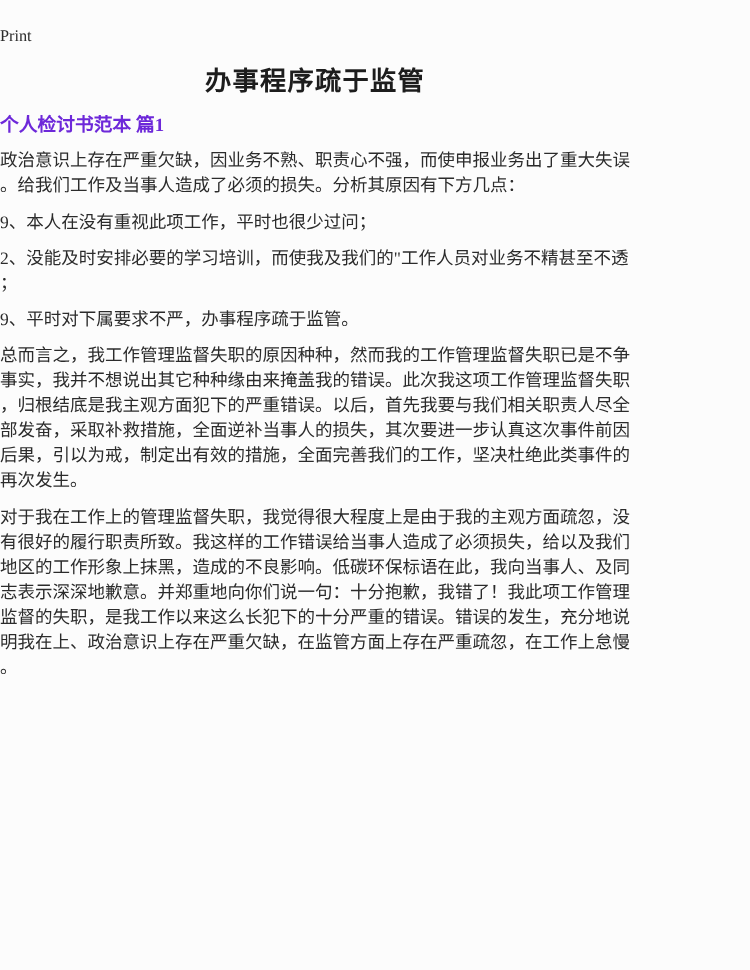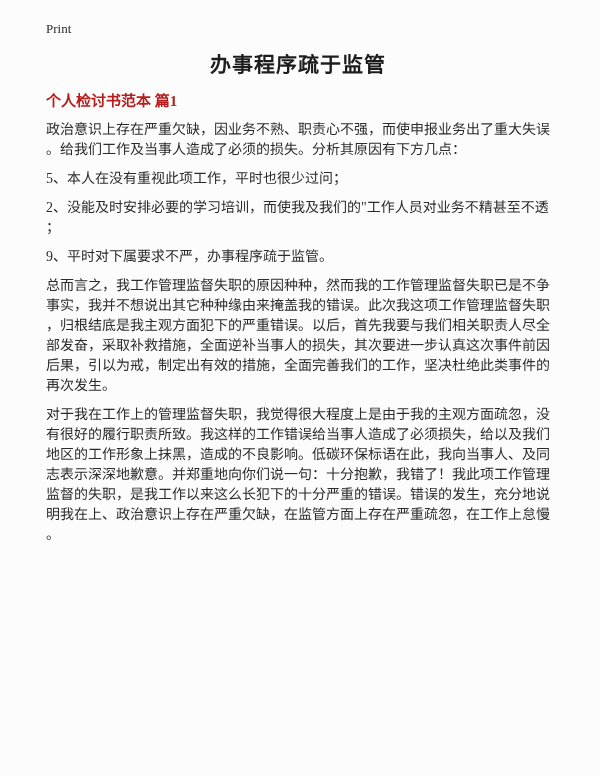--- a/index.html
+++ b/index.html
@@ -10,21 +10,20 @@
   body {
     width: 600px;
     height: 776px;
     overflow: hidden;
     color: #2b2b2b;
     font-family: "Liberation Serif", "DejaVu Serif", serif;
     -webkit-font-smoothing: antialiased;
   }
   .page {
     width: 504px;
-    margin-left: 46px;
     padding-top: 20px;
   }
   .print-link {
     font-size: 13px;
     line-height: 17px;
     margin: 0;
     color: #2b2b2b;
     cursor: pointer;
   }
   h1.doc-title {
@@ -38,21 +37,21 @@
   }
   p.subtitle {
     font-size: 14px;
     line-height: 20px;
     margin: 17px 0 0 0;
   }
   h2.section-heading {
     font-size: 15px;
     line-height: 20px;
     font-weight: 700;
-    color: #b91c1c;
+    color: #6d28d9;
     margin: 12px 0 0 0;
   }
   p.body-text {
     font-size: 14px;
     line-height: 20px;
     margin: 9px 0;
     text-align: left;
     word-break: break-all;
     line-break: anywhere;
   }
@@ -66,21 +65,21 @@
   <h1 class="doc-title">办事程序疏于监管</h1>
 
 
   <h2 class="section-heading">个人检讨书范本 篇1</h2>
 
 
 
 
   <p class="body-text">政治意识上存在严重欠缺，因业务不熟、职责心不强，而使申报业务出了重大失误。给我们工作及当事人造成了必须的损失。分析其原因有下方几点：</p>
 
-  <p class="body-text">5、本人在没有重视此项工作，平时也很少过问；</p>
+  <p class="body-text">9、本人在没有重视此项工作，平时也很少过问；</p>
 
   <p class="body-text">2、没能及时安排必要的学习培训，而使我及我们的"工作人员对业务不精甚至不透；</p>
 
   <p class="body-text">9、平时对下属要求不严，办事程序疏于监管。</p>
 
   <p class="body-text">总而言之，我工作管理监督失职的原因种种，然而我的工作管理监督失职已是不争事实，我并不想说出其它种种缘由来掩盖我的错误。此次我这项工作管理监督失职，归根结底是我主观方面犯下的严重错误。以后，首先我要与我们相关职责人尽全部发奋，采取补救措施，全面逆补当事人的损失，其次要进一步认真这次事件前因后果，引以为戒，制定出有效的措施，全面完善我们的工作，坚决杜绝此类事件的再次发生。</p>
 
   <p class="body-text">对于我在工作上的管理监督失职，我觉得很大程度上是由于我的主观方面疏忽，没有很好的履行职责所致。我这样的工作错误给当事人造成了必须损失，给以及我们地区的工作形象上抹黑，造成的不良影响。低碳环保标语在此，我向当事人、及同志表示深深地歉意。并郑重地向你们说一句：十分抱歉，我错了！我此项工作管理监督的失职，是我工作以来这么长犯下的十分严重的错误。错误的发生，充分地说明我在上、政治意识上存在严重欠缺，在监管方面上存在严重疏忽，在工作上怠慢。</p>
 
 </div>

